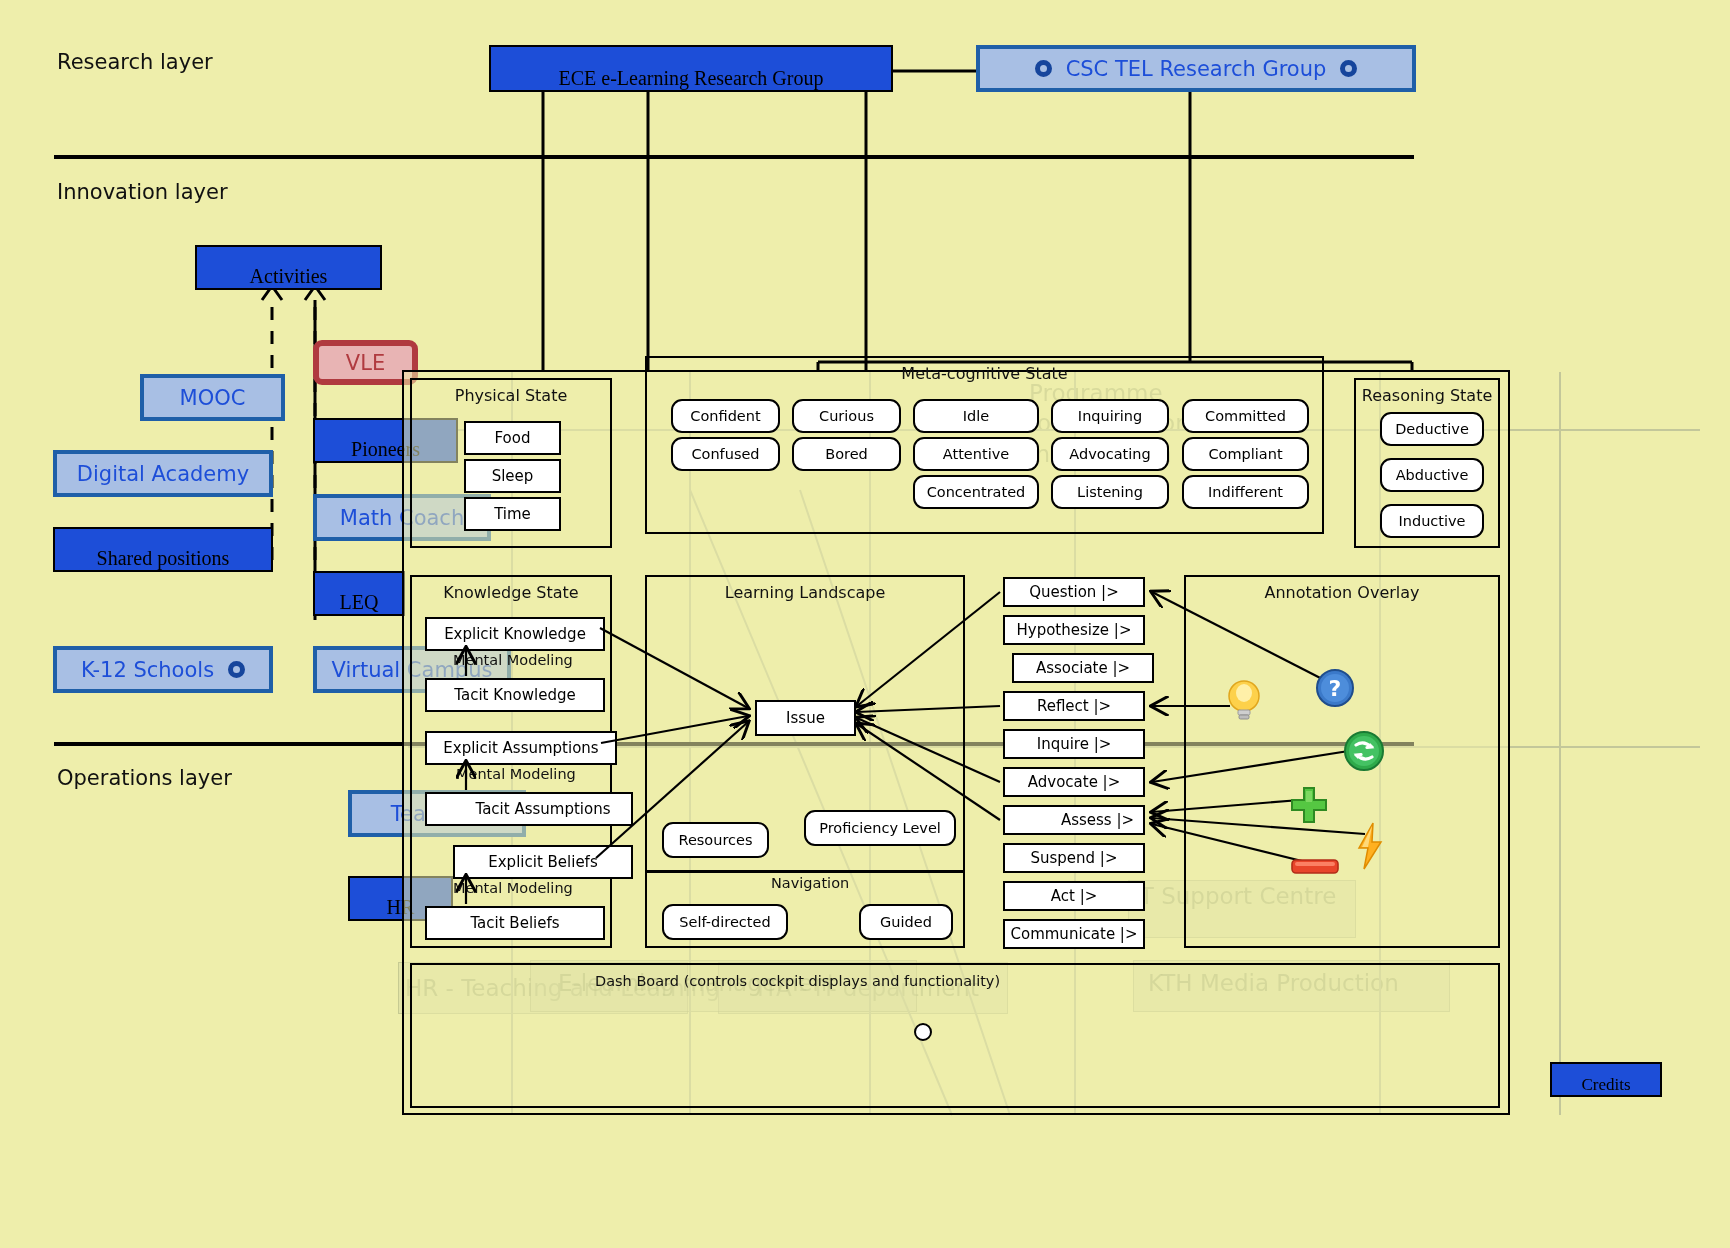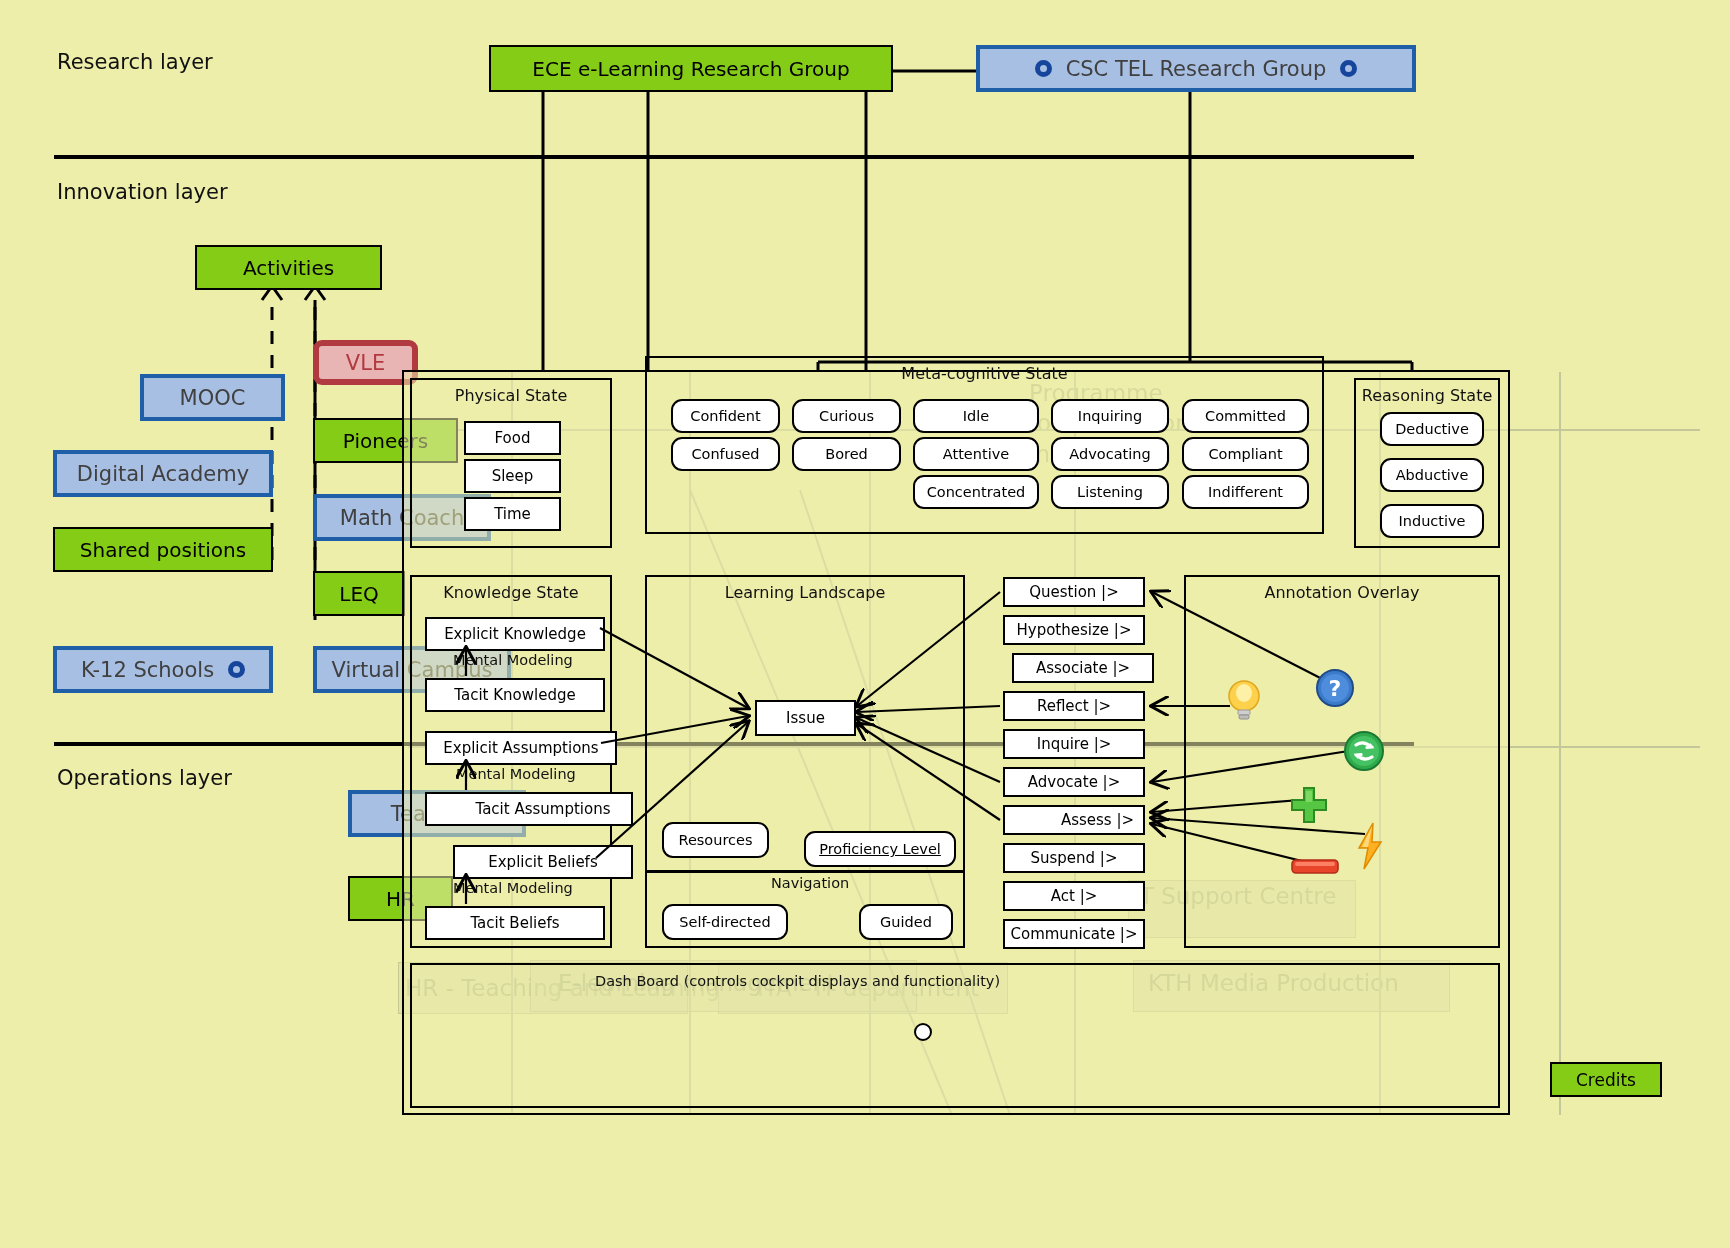--- a/index.html
+++ b/index.html
@@ -11,28 +11,28 @@
   }
   .stage{position:absolute;left:0;top:0;width:1730px;height:1248px;}
   .abs{position:absolute;box-sizing:border-box;}
 
   
   .layer-label{font-size:21px;color:#111;white-space:nowrap;}
   .layer-rule{background:#000;height:4px;}
 
   
   .wbox{
-    background:#84cc16;border:2.5px solid #000;
-    display:flex;align-items:center;justify-content:center;
-    font-size:20px;color:#000;text-align:center;
+    background:#1d4ed8;border:2.5px solid #000;
+    display:flex;align-items:flex-end;justify-content:center;
+    font-size:20px;color:#000;text-align:center;font-family:Liberation Serif, serif;
   }
   .bluebox{
     background:#a8bfe4;border:4px solid #1f5fa8;
     display:flex;align-items:center;justify-content:center;
-    font-size:21px;color:#404040;text-align:center;
+    font-size:21px;color:#1d4ed8;text-align:center;
     gap:14px;
   }
   .redbox{
     background:#e8b4b4;border:6px solid #b03a3f;border-radius:9px;
     display:flex;align-items:center;justify-content:center;
     font-size:21px;color:#b03a3f;
   }
   .ring{
     width:17px;height:17px;border-radius:50%;
     border:5px solid #16459c;box-sizing:border-box;flex:none;
@@ -258,21 +258,21 @@
 
     <div class="sbtn" style="left:13px;top:268px;width:176px;height:30px;margin-left:28px;">Explicit Beliefs</div>
     <div class="caption" style="left:41px;top:303px;">Mental Modeling</div>
     <div class="sbtn" style="left:13px;top:329px;width:176px;height:30px;">Tacit Beliefs</div>
   </div>
 
   <div class="panel abs" style="left:645px;top:575px;width:320px;height:373px;">
     <div class="panel-title">Learning Landscape</div>
     <div class="sbtn" style="left:108px;top:123px;width:97px;height:32px;">Issue</div>
     <div class="rbtn" style="left:15px;top:245px;width:103px;height:32px;">Resources</div>
-    <div class="rbtn" style="left:157px;top:254px;width:148px;height:32px;text-decoration:underline;">Proficiency Level</div>
+    <div class="rbtn" style="left:157px;top:233px;width:148px;height:32px;">Proficiency Level</div>
 
     <div class="abs" style="left:-2px;top:293px;width:320px;height:80px;border-top:3.5px solid #000;"></div>
     <div class="caption" style="left:124px;top:298px;">Navigation</div>
     <div class="rbtn" style="left:15px;top:327px;width:122px;height:32px;">Self-directed</div>
     <div class="rbtn" style="left:212px;top:327px;width:90px;height:32px;">Guided</div>
   </div>
 
   <div class="sbtn abs" style="left:1003px;top:577px;width:142px;height:30px;">Question |&gt;</div>
   <div class="sbtn abs" style="left:1003px;top:615px;width:142px;height:30px;">Hypothesize |&gt;</div>
   <div class="sbtn abs" style="left:1012px;top:653px;width:142px;height:30px;">Associate |&gt;</div>

